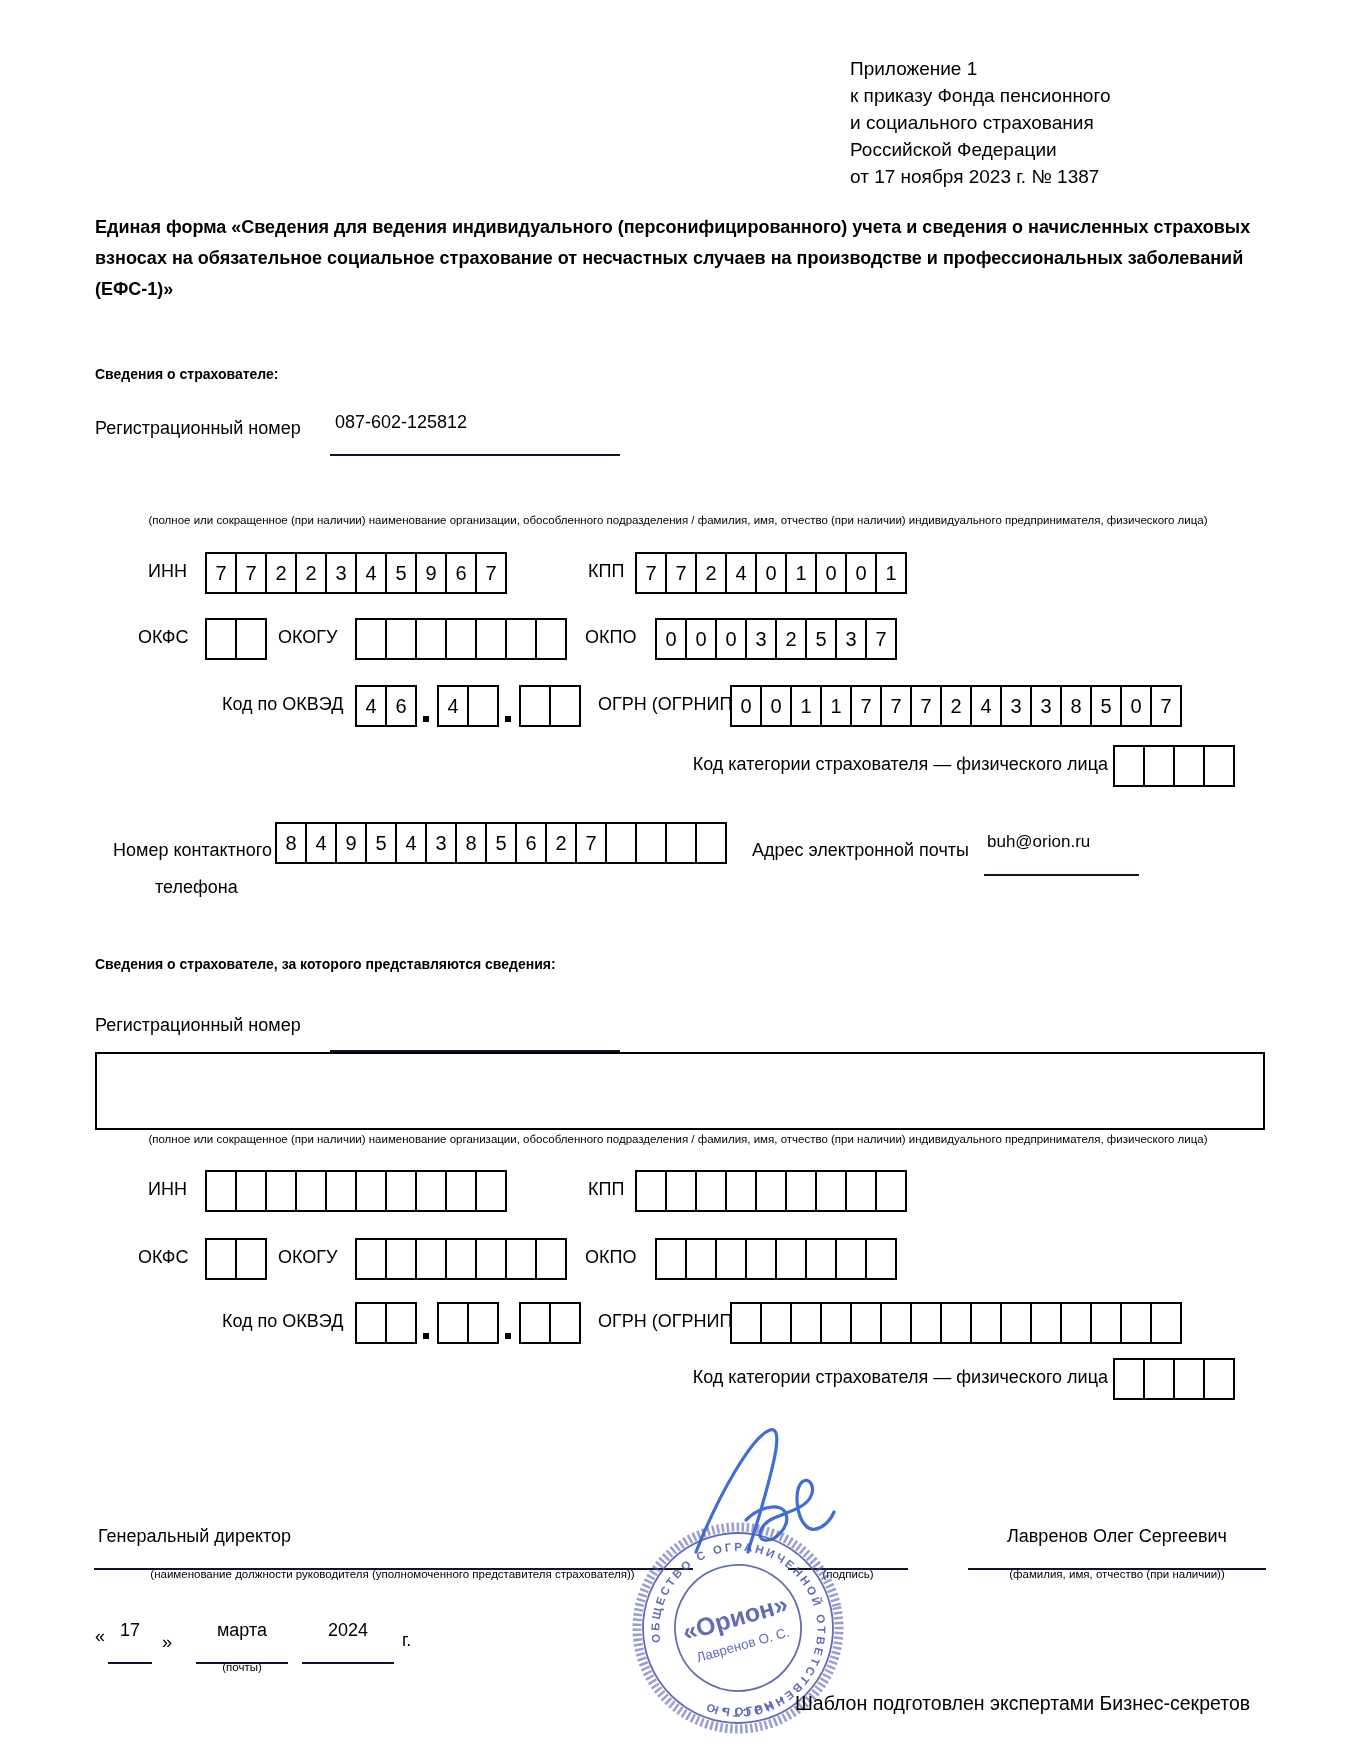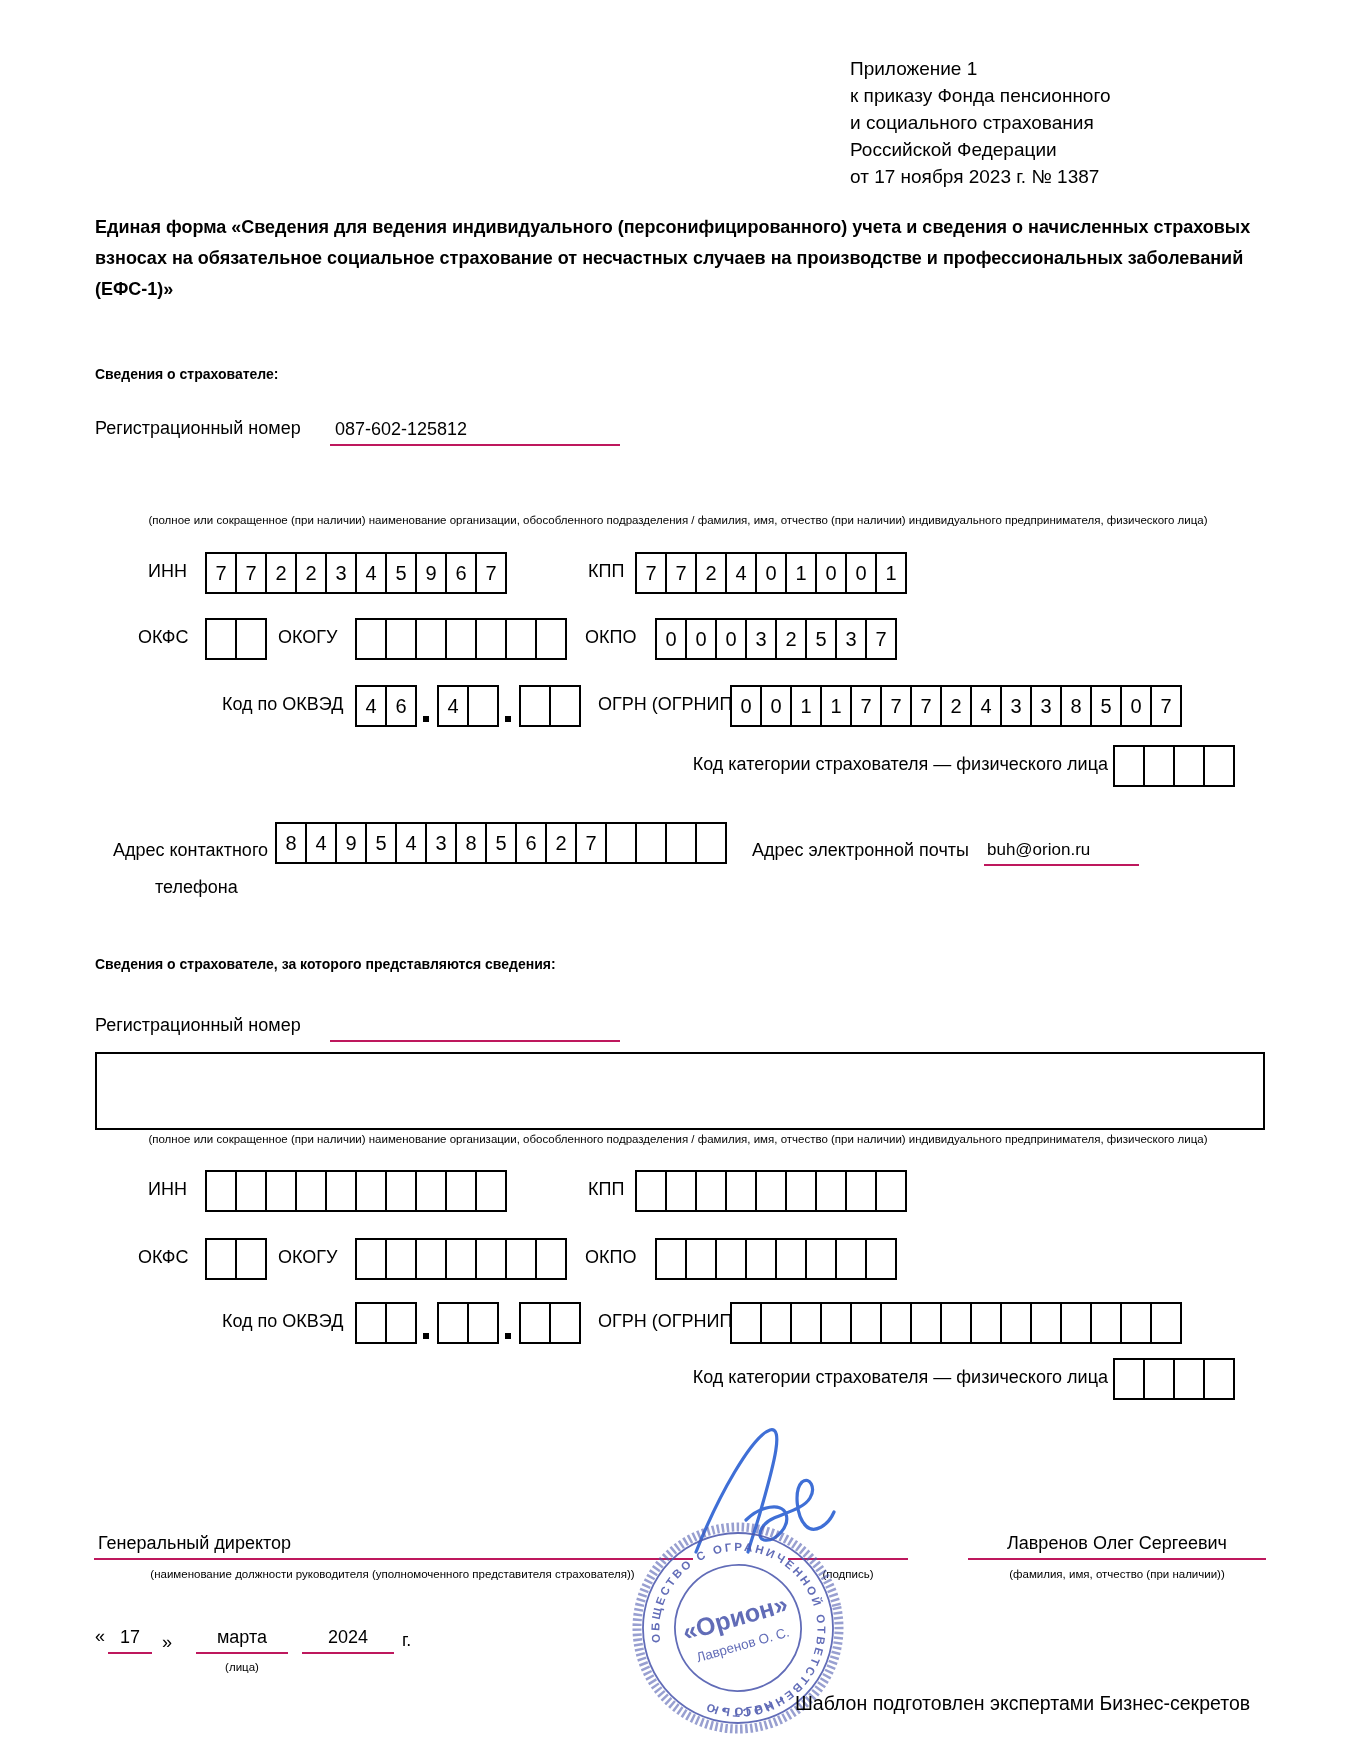--- a/index.html
+++ b/index.html
@@ -3,22 +3,22 @@
 <meta charset="utf-8">
 <style>
   html,body{margin:0;padding:0;background:#fff;}
   .page{position:relative;width:1360px;height:1754px;background:#ffffff;
         font-family:"Liberation Sans",sans-serif;color:#000;overflow:hidden;}
   .abs{position:absolute;}
   .note{font-size:19px;line-height:27px;}
   .title{font-weight:bold;font-size:18px;line-height:31px;}
   .sect{font-weight:bold;font-size:14px;}
   .lbl{font-size:18px;white-space:nowrap;}
-  .underfield{position:absolute;border-bottom:2px solid #be185d;height:28px;
-              font-size:18px;display:flex;align-items:flex-end;padding-bottom:4px;box-sizing:content-box;}
+  .underfield{position:absolute;border-bottom:2px solid #0f172a;height:28px;
+              font-size:18px;display:flex;align-items:flex-start;padding-bottom:14px;box-sizing:content-box;}
   .underfield.center{justify-content:center;}
   .grid{position:absolute;display:flex;border:2px solid #000;background:#fff;}
   .cell{width:28px;height:38px;border-left:2px solid #000;display:flex;
         align-items:center;justify-content:center;font-size:20px;}
   .cell:first-child{border-left:none;}
   .bigbox{position:absolute;border:2px solid #000;display:flex;align-items:center;
           justify-content:center;font-size:18.5px;background:#fff;}
   .cap{position:absolute;font-size:11.5px;text-align:center;line-height:14px;}
   .dot{position:absolute;width:6px;height:6px;background:#000;}
   .footer{font-size:19.5px;}
@@ -135,21 +135,21 @@
     </div>
 
   <div class="abs lbl" style="left:612px;top:754px;width:496px;text-align:right;">Код категории страхователя — физического лица</div>
   <div class="grid" style="left:1113px;top:745px;">
       <div class="cell"></div>
       <div class="cell"></div>
       <div class="cell"></div>
       <div class="cell"></div>
     </div>
 
-  <div class="abs lbl" style="left:113px;top:840px;">Адрес контактного</div>
+  <div class="abs lbl" style="left:113px;top:840px;">Номер контактного</div>
   <div class="abs lbl" style="left:155px;top:877px;">телефона</div>
   <div class="grid" style="left:275px;top:822px;">
       <div class="cell">8</div>
       <div class="cell">4</div>
       <div class="cell">9</div>
       <div class="cell">5</div>
       <div class="cell">4</div>
       <div class="cell">3</div>
       <div class="cell">8</div>
       <div class="cell">5</div>
@@ -297,21 +297,21 @@
     <span>17</span>
   </div>
   <div class="abs lbl" style="left:162px;top:1632px;">»</div>
   <div class="underfield center" style="left:196px;top:1620px;width:92px;">
     <span>марта</span>
   </div>
   <div class="underfield center" style="left:302px;top:1620px;width:92px;">
     <span>2024</span>
   </div>
   <div class="abs lbl" style="left:402px;top:1630px;">г.</div>
-  <div class="cap" style="left:196px;top:1660px;width:92px;">(лица)</div>
+  <div class="cap" style="left:196px;top:1660px;width:92px;">(почты)</div>
 
   <svg class="abs" style="left:622px;top:1512px;" width="232" height="232" viewBox="0 0 232 232" opacity="0.88">
     <g transform="rotate(-12 116 116)" stroke="#4c58ae" fill="none">
       <circle cx="116" cy="116" r="101" stroke-width="9" stroke-dasharray="2.5 2.5" opacity="0.65"></circle>
       <circle cx="116" cy="116" r="95" stroke-width="1.8"></circle>
       <circle cx="116" cy="116" r="63" stroke-width="1.8"></circle>
       <defs>
         <path id="ringTop" d="M 37,116 A 79,79 0 1 1 36.99,116.5"></path>
         <path id="ringBottom" d="M 50,168 A 79,79 0 0 0 182,168"></path>
       </defs>

